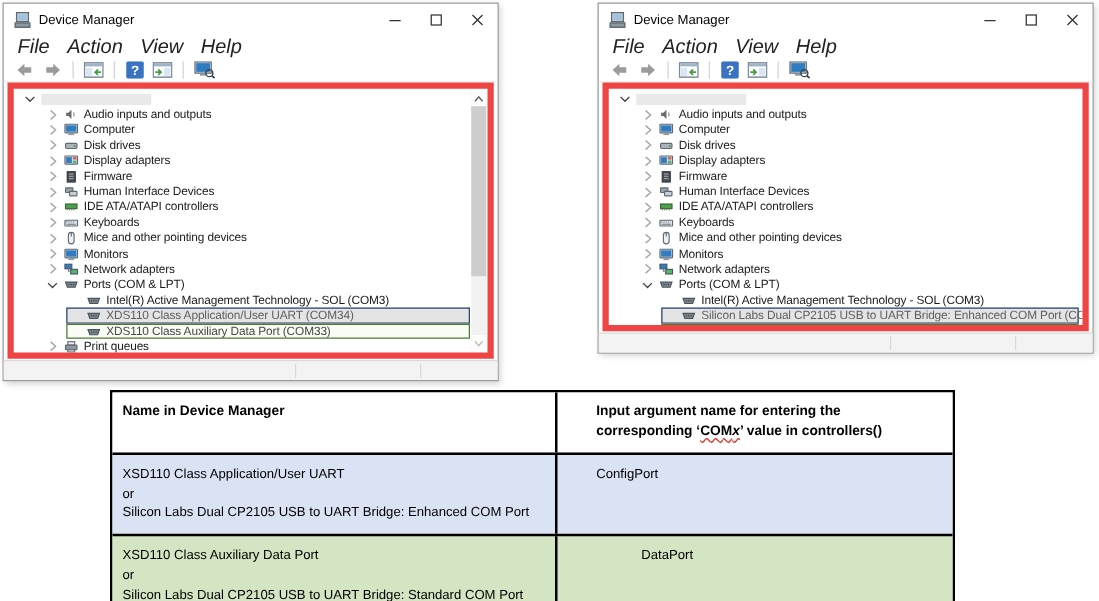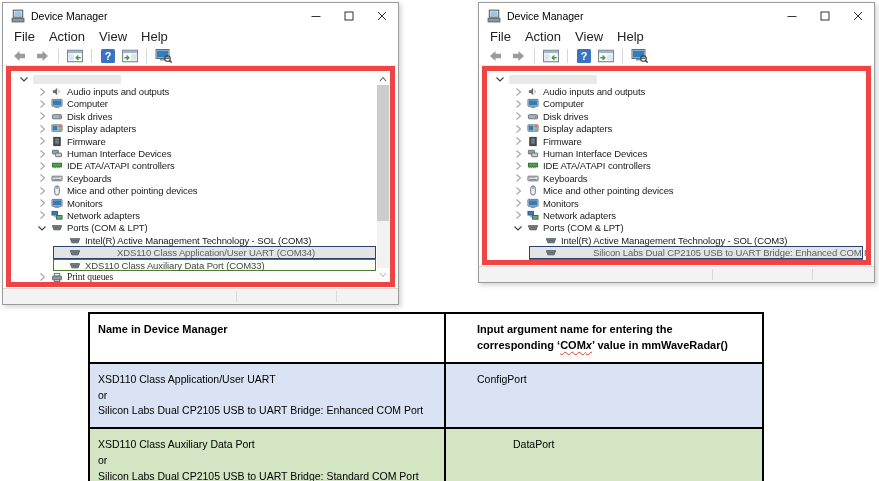--- a/index.html
+++ b/index.html
@@ -10,22 +10,22 @@
   .dm-window { position:absolute; background:#ffffff; border:1px solid #9b9b9b;
     box-shadow:2px 2px 5px rgba(0,0,0,.18); display:flex; flex-direction:column; }
   .titlebar { height:26px; display:flex; align-items:center; padding-left:8px; flex:0 0 auto;justify-content:flex-end; }
   .app-icon { width:14px; height:14px; display:inline-block; }
   .app-icon svg, .ticon svg, .expander svg, .tbtn svg, .ctl svg { width:100%; height:100%; display:block; }
   .title { font-size:10.5px; color:#000; margin-left:6px; white-space:nowrap; }
   .controls { margin-left:auto; display:flex; height:100%; }
   .ctl { width:33px; height:100%; display:flex; align-items:center; justify-content:center; }
   .ctl svg { width:10px; height:10px; }
 
-  .menubar { height:18px; display:flex; padding-left:4px;
-    font-size:13px; color:#222; flex:0 0 auto; }
+  .menubar { height:18px; display:flex; align-items:center; padding-left:4px;
+    font-size:16px; color:#222; flex:0 0 auto;font-style:italic; }
   .menu-item { padding:0 7px; }
 
   .toolbar { height:19px; display:flex; align-items:center; padding-left:6px;
     border-bottom:1px solid #ececec; flex:0 0 auto; }
   .tbtn { width:16px; height:14px; margin:0 3px; display:inline-block; }
   .tsep { width:1px; height:14px; background:#d4d4d4; margin:0 5px; }
 
   .treepanel { flex:1 1 auto; margin:0 3px; border:5px solid #ef4444; background:#fff;
     position:relative; overflow:hidden; }
   .tree { position:absolute; inset:0; padding-top:2px; overflow:hidden; }
@@ -36,21 +36,21 @@
   .expander { width:14px; height:10px; flex:0 0 auto; }
   .expander svg { width:10px; height:10px; margin-top:0px; }
   .ticon { width:12px; height:11px; margin-right:4px; flex:0 0 auto; position:relative; z-index:2; }
   .tlabel { position:relative; z-index:2; }
   .redacted { width:88px; height:9px; background:#e9e9e9; border-radius:1px; display:inline-block; }
   .hl-box { position:absolute; left:42px; top:0; bottom:0; z-index:1; }
   #lw .hl-box { right:1px; }
   #rw .hl-box { right:3px; }
   .hl-blue .hl-box { border:1.5px solid var(--hl-blue,#27436e); background:var(--hl-blue-bg,#e4e4e4); }
   .hl-green .hl-box { border:1.5px solid var(--hl-green,#4e7b31); background:var(--hl-green-bg,#fafcf6); }
-  .hl-blue .tlabel { color:#5f5f5f;margin-left:32px; }
+  .hl-blue .tlabel { color:#5f5f5f; }
   .hl-green .tlabel { color:#474747; }
 
   .vscrollbar { position:absolute; top:1px; right:1px; bottom:1px; width:12px; background:#f2f2f2; }
   .sb-up, .sb-down { position:absolute; left:0; width:12px; height:13px; background:#fdfdfd;
     display:flex; align-items:center; justify-content:center; }
   .sb-up { top:0; } .sb-down { bottom:0; }
   .sb-up svg, .sb-down svg { width:8px; height:6px; }
   .sb-thumb { position:absolute; left:0; top:13px; width:12px; height:65%; background:#cdcdcd; }
 
   .statusbar { height:16px; flex:0 0 auto; background:#f3f3f3; border-top:1px solid #dadada;
@@ -380,21 +380,21 @@
           <span class="ticon">
             <svg viewBox="0 0 12 12">
               <path d="M1 4h10l-1.6 4.5H2.6z" fill="#7b858d" stroke="#4a5560"></path>
               <circle cx="4" cy="6.2" r="0.6" fill="#2d3338"></circle>
               <circle cx="6" cy="6.2" r="0.6" fill="#2d3338"></circle>
               <circle cx="8" cy="6.2" r="0.6" fill="#2d3338"></circle>
             </svg>
           </span>
           <span class="tlabel">XDS110 Class Auxiliary Data Port (COM33)</span>
         </div>
-        <div class="tree-row" style="padding-left: 26px; font-family: Liberation Serif, serif;">
+        <div class="tree-row" style="padding-left: 26px;">
           <span class="expander">
             <svg viewBox="0 0 10 10">
               <path d="M3.5 1.5L7.5 5l-4 3.5" fill="none" stroke="#a6a6a6" stroke-width="1.1"></path>
             </svg>
           </span>
           <span class="ticon">
             <svg viewBox="0 0 12 12">
               <rect x="3" y="1.5" width="6" height="3" fill="#eef1f3" stroke="#5f6b74"></rect>
               <rect x="1" y="4.5" width="10" height="4" rx="0.5" fill="#8d979e" stroke="#5f6b74"></rect>
               <rect x="3" y="8.5" width="6" height="2" fill="#dde3e8" stroke="#5f6b74"></rect>
@@ -757,21 +757,21 @@
   </div>
 </div>
 
 <div class="doc-table">
   <div class="t-row t-header">
     <div class="t-cell c1">
       <span>Name in Device Manager</span>
     </div>
     <div class="t-cell c2">
       <span>Input argument name for entering the</span><br>
-      <span>corresponding </span><span>‘</span><span class="squiggle"><span>COM</span><i>x</i></span><span>’</span><span> value in mmWaveRadar()</span>
+      <span>corresponding </span><span>‘</span><span class="squiggle"><span>COM</span><i>x</i></span><span>’</span><span> value in controllers()</span>
     </div>
   </div>
   <div class="t-row t-blue">
     <div class="t-cell c1">
       <div>XSD110 Class Application/User UART</div>
       <div>or</div>
       <div>Silicon Labs Dual CP2105 USB to UART Bridge: Enhanced COM Port</div>
     </div>
     <div class="t-cell c2">ConfigPort</div>
   </div>

